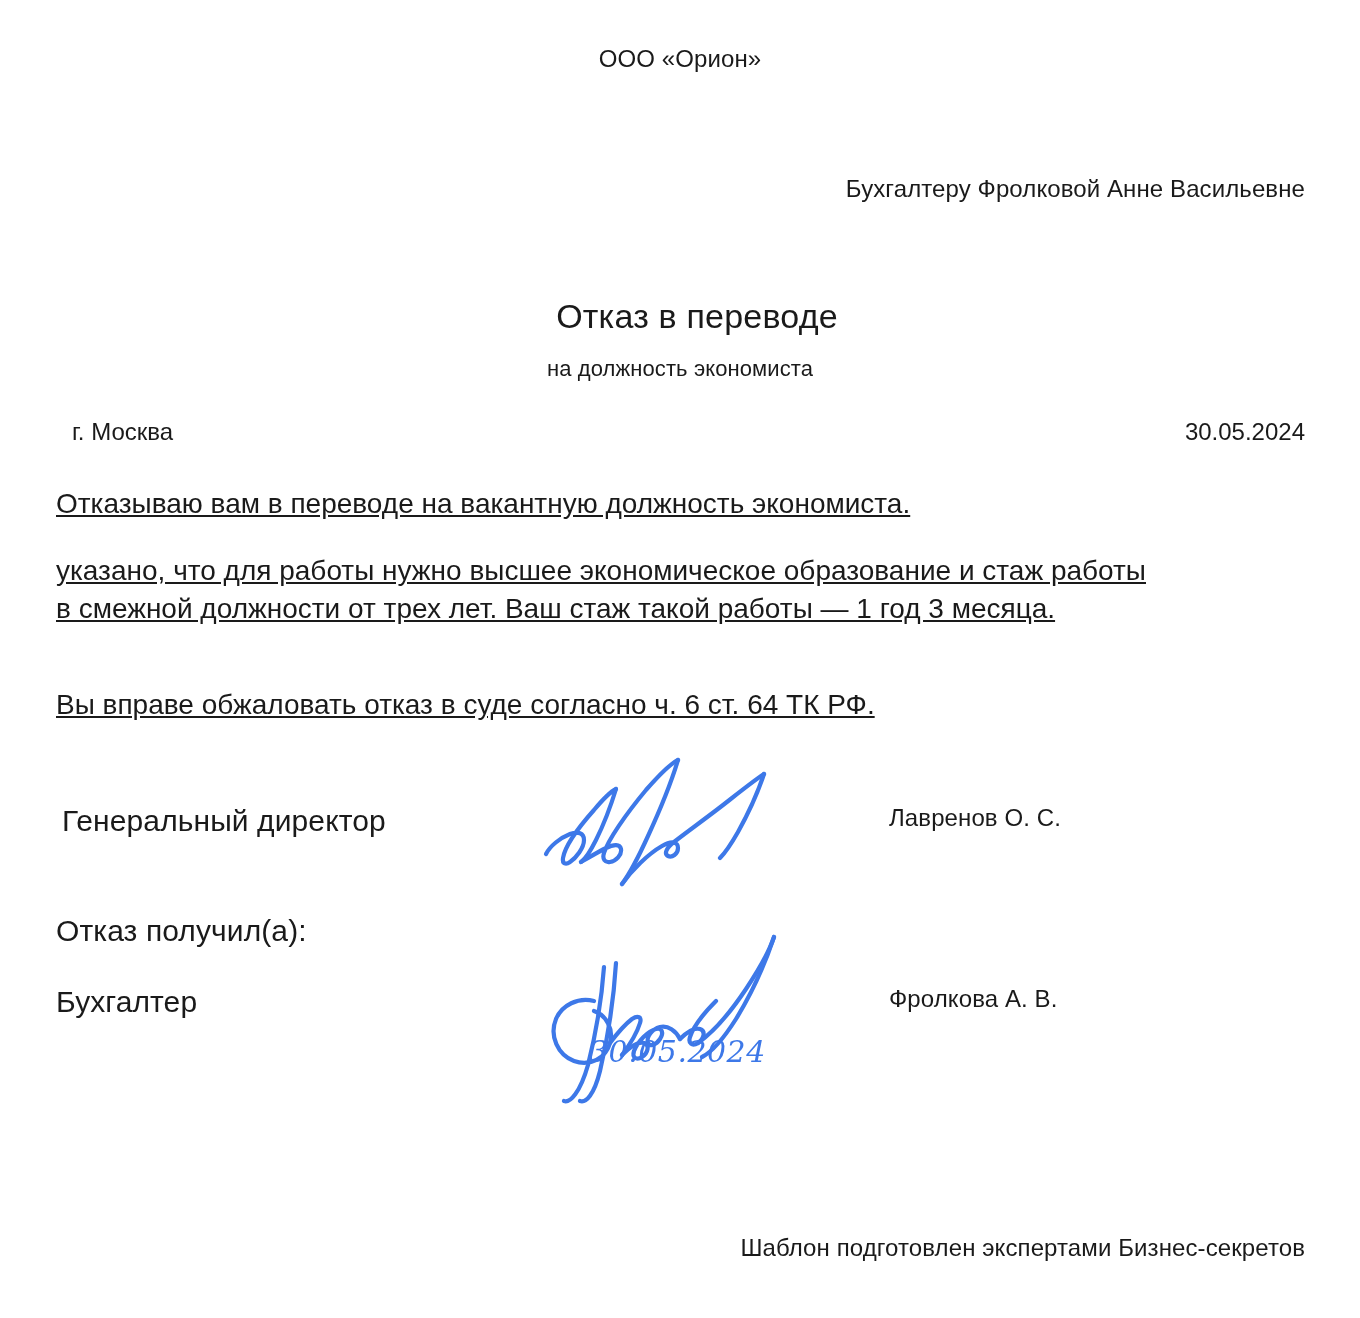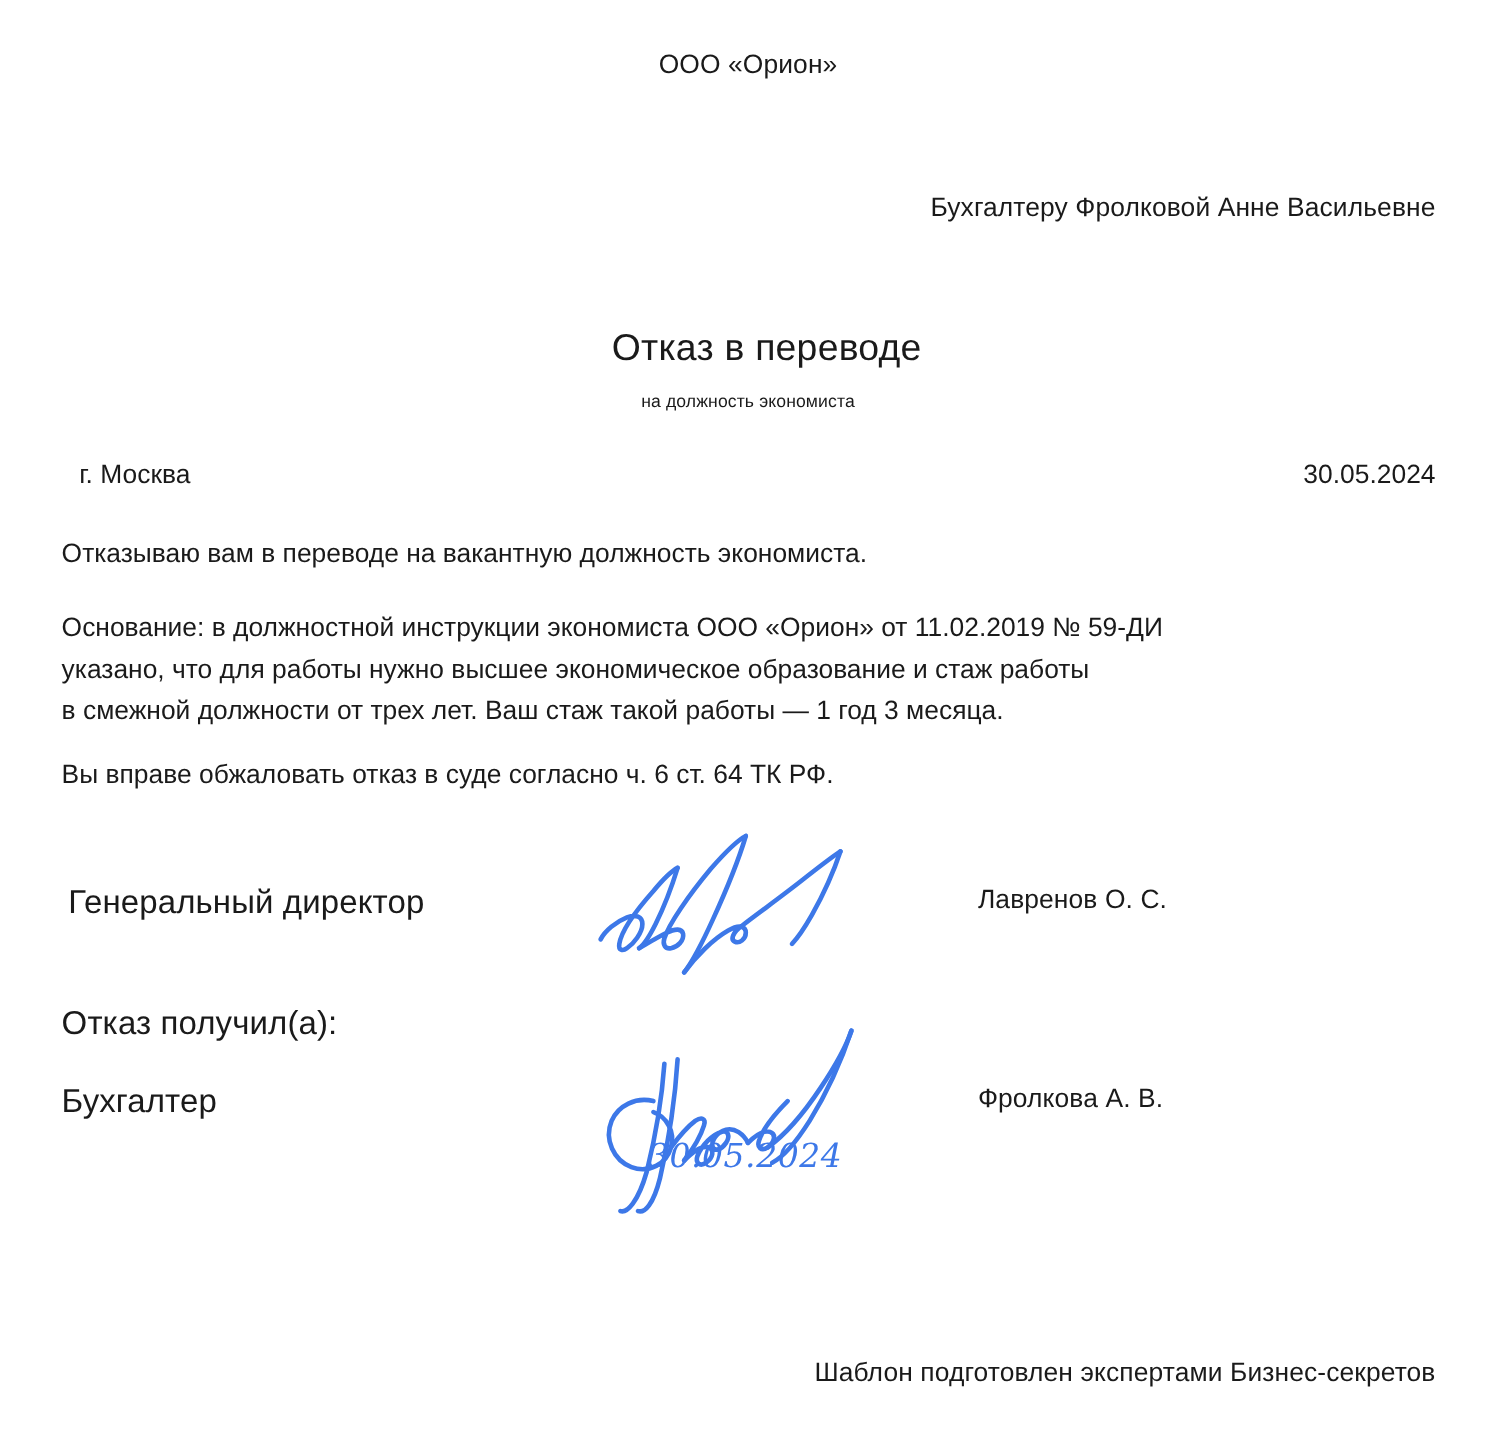--- a/index.html
+++ b/index.html
@@ -55,21 +55,21 @@
     text-align: center;
     font-size: 34px;
     letter-spacing: 0.2px;
     padding-left: 17px;
   }
   .doc-subtitle {
     top: 358px;
     left: 0;
     width: 1360px;
     text-align: center;
-    font-size: 16px;
+    font-size: 22px;
   }
 
   
   .meta-row {
     position: absolute;
     top: 420px;
     left: 56px;
     right: 55px;
     display: flex;
     justify-content: space-between;
@@ -77,23 +77,24 @@
     font-size: 24px;
     line-height: 1.0;
     margin-left: 16px;
   }
   .meta-row span { white-space: nowrap; }
 
   
   .para {
     position: absolute;
     left: 56px;
-    font-size: 24px;
+    font-size: 28px;
     line-height: 38px;
     width: 1250px;
+    text-decoration: underline;
   }
   .para .ln { display: block; white-space: nowrap; }
   .p1 { top: 485px; }
   .p2 { top: 552px; }
   .p3 { top: 686px; }
 
   
   .sig-role {
     font-size: 30px;
     white-space: nowrap;
@@ -163,21 +164,20 @@
   <div class="meta-row">
     <span>г. Москва</span>
     <span>30.05.2024</span>
   </div>
 
   <div class="para p1">
     <span class="ln">Отказываю вам в переводе на вакантную должность экономиста.</span>
   </div>
 
   <div class="para p2">
-    <span class="ln">Основание: в должностной инструкции экономиста ООО «Орион» от 11.02.2019 № 59-ДИ</span>
     <span class="ln">указано, что для работы нужно высшее экономическое образование и стаж работы</span>
     <span class="ln">в смежной должности от трех лет. Ваш стаж такой работы — 1 год 3 месяца.</span>
   </div>
 
   <div class="para p3">
     <span class="ln">Вы вправе обжаловать отказ в суде согласно ч. 6 ст. 64 ТК РФ.</span>
   </div>
 
   <div class="txt sig-role role-director">Генеральный директор</div>
 

